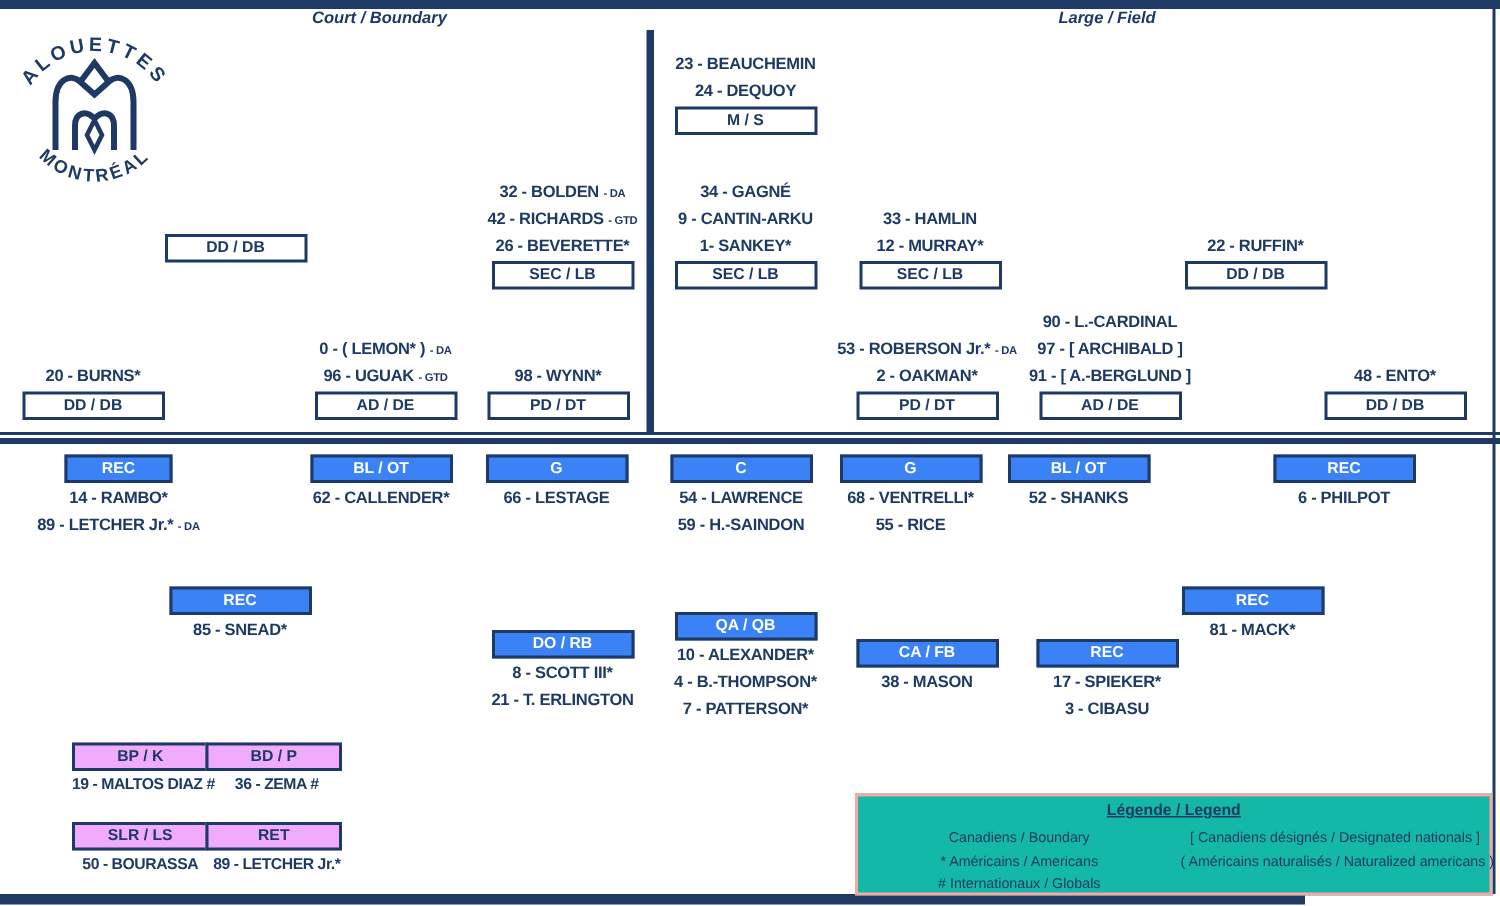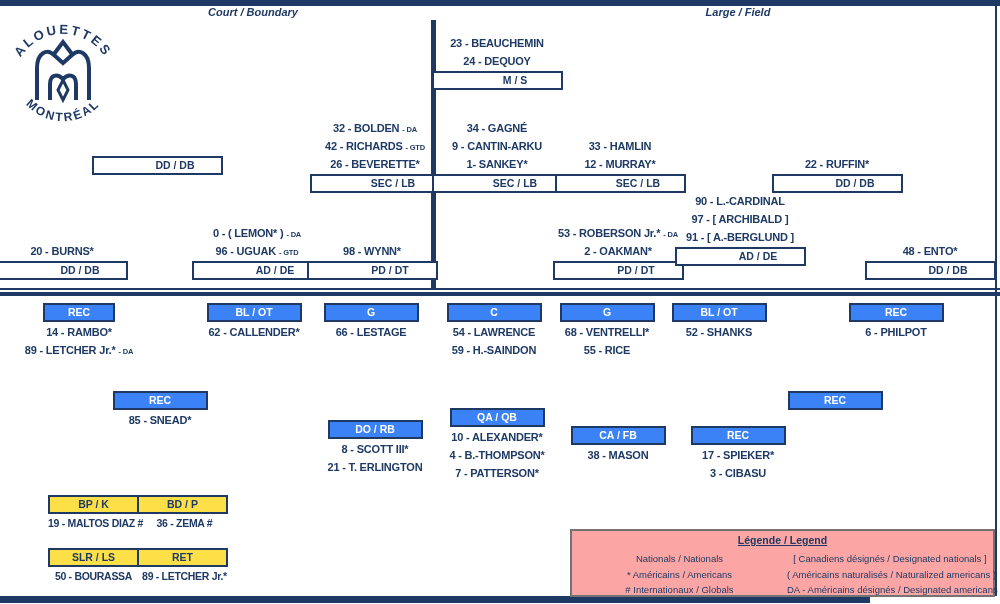--- a/index.html
+++ b/index.html
@@ -5,30 +5,30 @@
   html,body{margin:0;padding:0;background:#fff;}
   #page{position:relative;width:1000px;height:604px;background:#fff;overflow:hidden;
         font-family:"Liberation Sans","DejaVu Sans",sans-serif;color:#1E3A64;}
   .bar{position:absolute;background:#1E3A64;}
   .hdr{position:absolute;font-size:11px;font-weight:bold;font-style:italic;white-space:nowrap;transform:translateX(-50%);}
   .group{position:absolute;width:240px;text-align:center;}
   .pline{height:18px;line-height:18px;font-size:11px;font-weight:bold;white-space:nowrap;letter-spacing:-0.2px;}
   .sfx{font-size:7.5px;font-weight:bold;margin-left:3px;}
   .pbox{display:block;margin:1px auto;width:91px;height:15px;line-height:15px;
         font-size:10.5px;font-weight:bold;letter-spacing:0;}
-  .pbox.outline{border:2px solid #1E3A64;background:#fff;color:#1E3A64;padding-left:36px;}
+  .pbox.outline{border:2px solid #1E3A64;background:#fff;color:#1E3A64;}
   .pbox.fill{border:2px solid #1E3A64;background:#3b82f6;color:#fff;}
   .st-pair{position:absolute;}
   .st-row{display:flex;}
-  .st-box{width:87px;height:15px;line-height:15px;border:2px solid #1E3A64;background:#fde047;
+  .st-box{width:87px;height:15px;line-height:15px;border:2px solid #1E3A64;background:#f0abfc;
           text-align:center;font-size:10.5px;font-weight:bold;}
   .st-box + .st-box{margin-left:-2px;}
   .st-names{display:flex;margin-top:3px;}
   .st-name{width:91px;text-align:center;font-size:10.5px;font-weight:bold;white-space:nowrap;letter-spacing:-0.3px;}
-  #legend{position:absolute;left:570px;top:529px;width:421px;height:64px;border:2px solid #737373;background:#fca5a5;}
+  #legend{position:absolute;left:570px;top:529px;width:421px;height:64px;border:2px solid #fca5a5;background:#14b8a6;}
   #legend-title{text-align:center;font-size:10.5px;font-weight:bold;text-decoration:underline;margin-top:3px;}
   .lg-col{position:absolute;top:20px;}
   .lg-col.left{left:0;width:215px;}
   .lg-col.right{left:215px;width:206px;}
   .lg-row{text-align:center;font-size:9.5px;line-height:15.5px;white-space:nowrap;}
   #logo{position:absolute;left:4px;top:8px;}
 </style>
 </head>
 <body>
 
@@ -123,21 +123,21 @@
         </div>
         <div class="pbox outline">PD / DT</div>
       </div>
       <div class="group" style="left: 498px; top: 224px;">
         <div>
           <div class="pline"><span>53 - ROBERSON Jr.*</span><span class="sfx">- DA</span></div>
           <div class="pline"><span>2 - OAKMAN*</span></div>
         </div>
         <div class="pbox outline">PD / DT</div>
       </div>
-      <div class="group" style="left: 620px; top: 192px;">
+      <div class="group" style="left: 620px; top: 206px;">
         <div>
           <div class="pline"><span>90 - L.-CARDINAL</span></div>
           <div class="pline"><span>97 - [ ARCHIBALD ]</span></div>
           <div class="pline"><span>91 - [ A.-BERGLUND ]</span></div>
         </div>
         <div class="pbox outline">AD / DE</div>
       </div>
       <div class="group" style="left: 810px; top: 242px;">
         <div>
           <div class="pline"><span>48 - ENTO*</span></div>
@@ -218,20 +218,23 @@
       </div>
       <div class="group" style="left: 618px; top: 425px;">
         <div class="pbox fill">REC</div>
         <div>
           <div class="pline"><span>17 - SPIEKER*</span></div>
           <div class="pline"><span>3 - CIBASU</span></div>
         </div>
       </div>
       <div class="group" style="left: 715px; top: 390px;">
         <div class="pbox fill">REC</div>
+        <div>
+          <div class="pline"><span>81 - MACK*</span></div>
+        </div>
       </div>
     </div>
   <div id="st-root">
       <div class="st-pair" style="left: 48px; top: 495px;">
         <div class="st-row">
           <div class="st-box">BP / K</div>
           <div class="st-box">BD / P</div>
         </div>
         <div class="st-names">
           <div class="st-name">19 - MALTOS DIAZ #</div>
@@ -246,24 +249,23 @@
         <div class="st-names">
           <div class="st-name">50 - BOURASSA</div>
           <div class="st-name">89 - LETCHER Jr.*</div>
         </div>
       </div>
     </div>
 
   <div id="legend">
     <div id="legend-title">Légende / Legend</div>
     <div class="lg-col left" id="lg-left">
-        <div class="lg-row">Nationals / Nationals</div>
+        <div class="lg-row">Canadiens / Boundary</div>
         <div class="lg-row">* Américains / Americans</div>
         <div class="lg-row"># Internationaux / Globals</div>
       </div>
     <div class="lg-col right" id="lg-right">
         <div class="lg-row">[ Canadiens désignés / Designated nationals ]</div>
         <div class="lg-row">( Américains naturalisés / Naturalized americans )</div>
-        <div class="lg-row">DA - Américains désignés / Designated americans</div>
       </div>
   </div>
 
 </div>
 
 </body></html>

